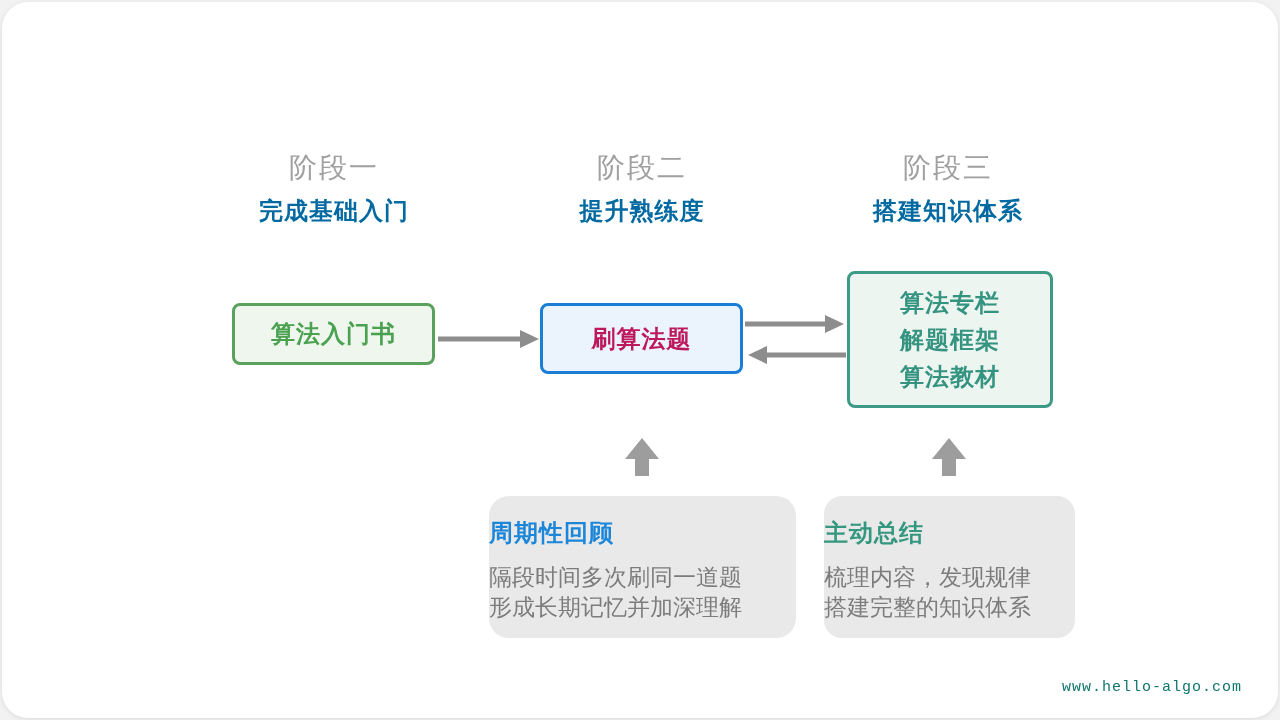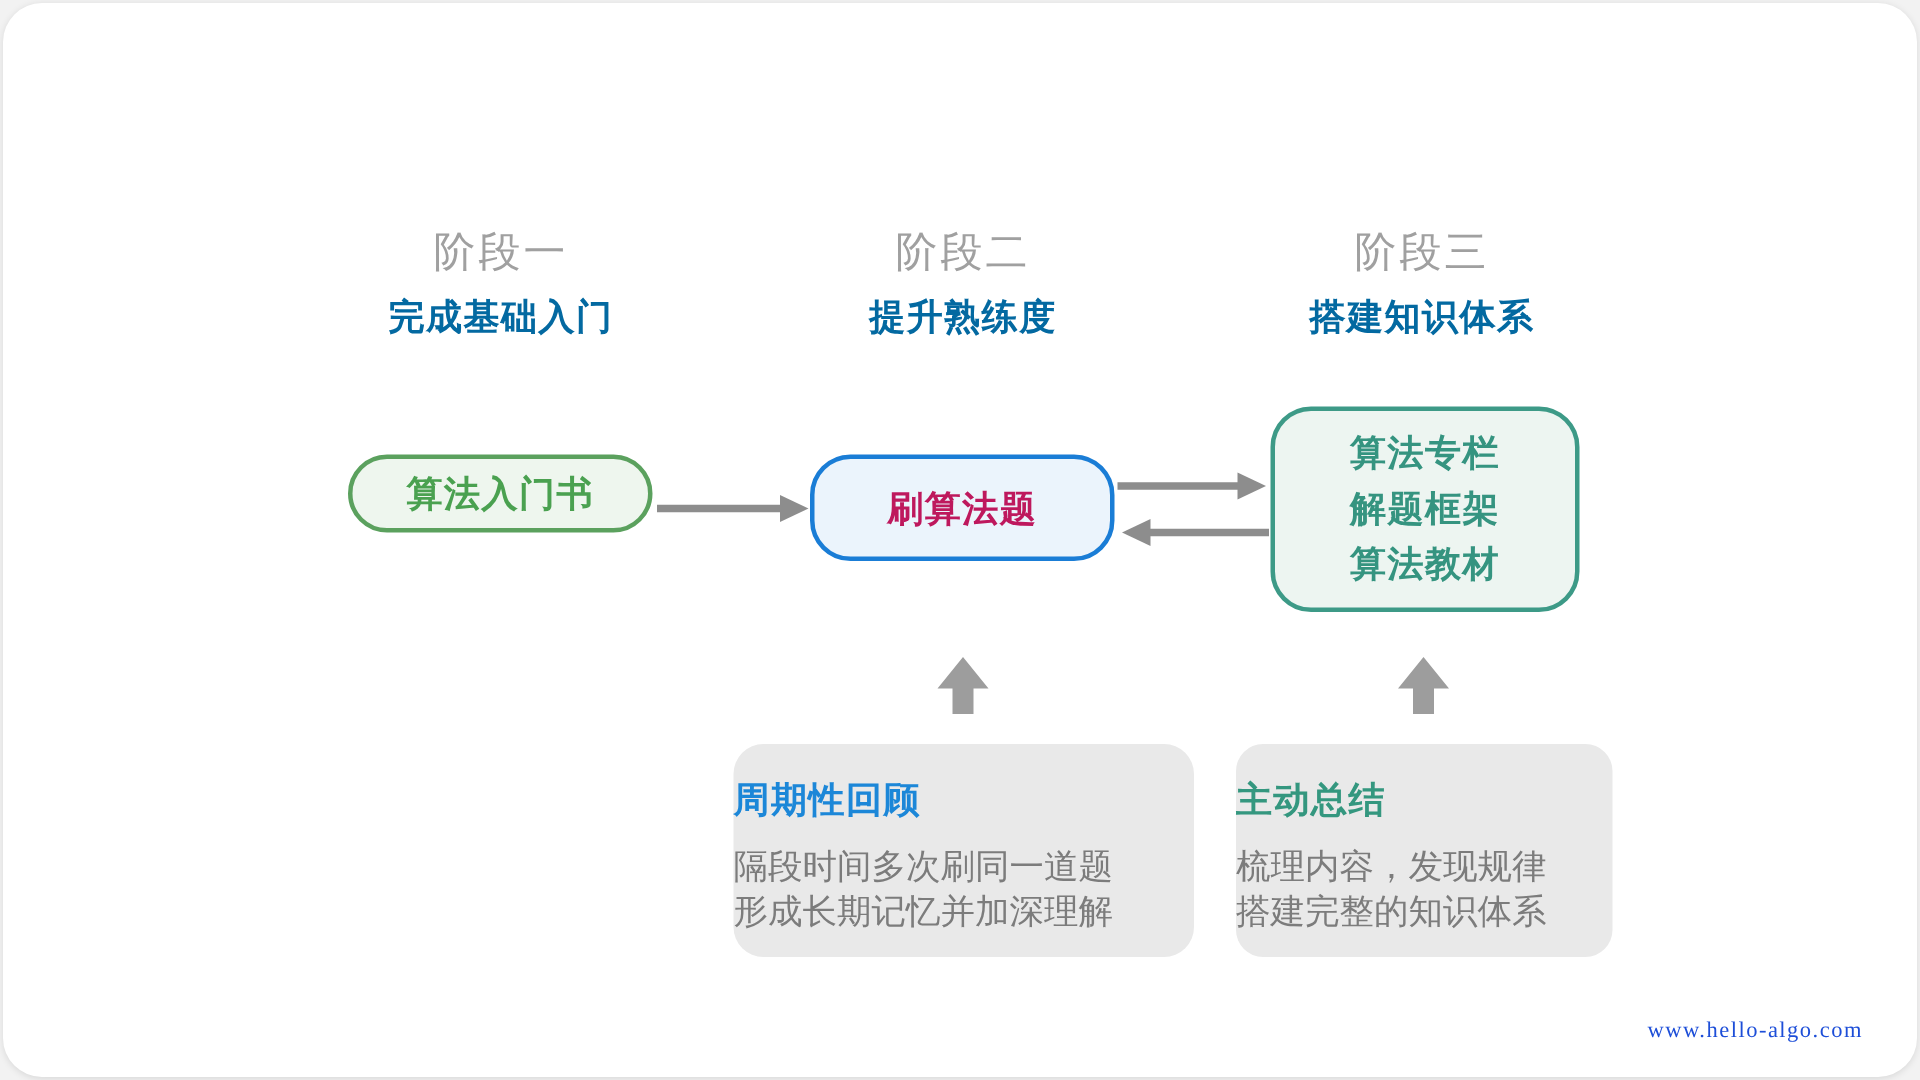--- a/index.html
+++ b/index.html
@@ -19,44 +19,44 @@
   .stage-col { position:absolute; width:300px; text-align:center; }
   .stage-label { font-size:28px; color:#a0a0a0; letter-spacing:2px; line-height:30px;margin-top:28px; }
   .stage-subtitle { margin-top:12px; font-size:24px; font-weight:bold; color:#0369a1; letter-spacing:1px; }
   #stage-1 { left:182px; top:123px; }
   #stage-2 { left:490px; top:123px; }
   #stage-3 { left:796px; top:123px; }
   
   .node {
     position:absolute; box-sizing:border-box;
     display:flex; align-items:center; justify-content:center;
-    border-radius:27px; font-weight:bold; font-size:24px; letter-spacing:1px;
+    border-radius:8px; font-weight:bold; font-size:24px; letter-spacing:1px;
   }
-  #node-entry     { left:230px; top:301px; width:203px; height:52px;  border:3px solid #5ba15e; background:#eef6ee; color:#4aa150; }
+  #node-entry     { left:230px; top:301px; width:203px; height:62px;  border:3px solid #5ba15e; background:#eef6ee; color:#4aa150; }
   #node-practice  { left:538px; top:301px; width:203px; height:71px;  border:3px solid #1a7dd6; background:#ebf4fc; color:#be185d; }
   #node-resources { left:845px; top:269px; width:206px; height:137px; border:3px solid #3d9a87; background:#edf5f1; color:#359480;
                     flex-direction:column; line-height:37px; }
   
   .note {
     position:absolute; top:494px; height:142px; box-sizing:border-box;
     background:#e9e9e9; border-radius:20px; text-align:left; padding-top:21px;
   }
   .note-title { font-size:24px; font-weight:bold; letter-spacing:1px; }
   .note-body  { margin-top:13px; font-size:23px; line-height:30px; color:#7c7c7c; }
   #note-review    { left:487px; width:307px; }
   #note-review .note-title    { color:#1c87d8; }
   #note-summarize { left:822px; width:251px;border-radius:18px; }
   #note-summarize .note-title { color:#34977f; }
   
   .arrows { position:absolute; left:0; top:0; width:1280px; height:720px; pointer-events:none; }
   
   .watermark {
     position:absolute; right:36px; bottom:22px;
-    font-family:Liberation Serif, serif;
-    font-size:15px; color:#1d4ed8; letter-spacing:1px;
+    font-family:Liberation Mono, monospace;
+    font-size:15px; color:#0f766e; letter-spacing:1px;
   }
 </style>
 </head>
 <body>
 
 <div class="viewport">
   <div class="card">
 
     <div class="stage-col" id="stage-1">
       <div class="stage-label">阶段一</div>

